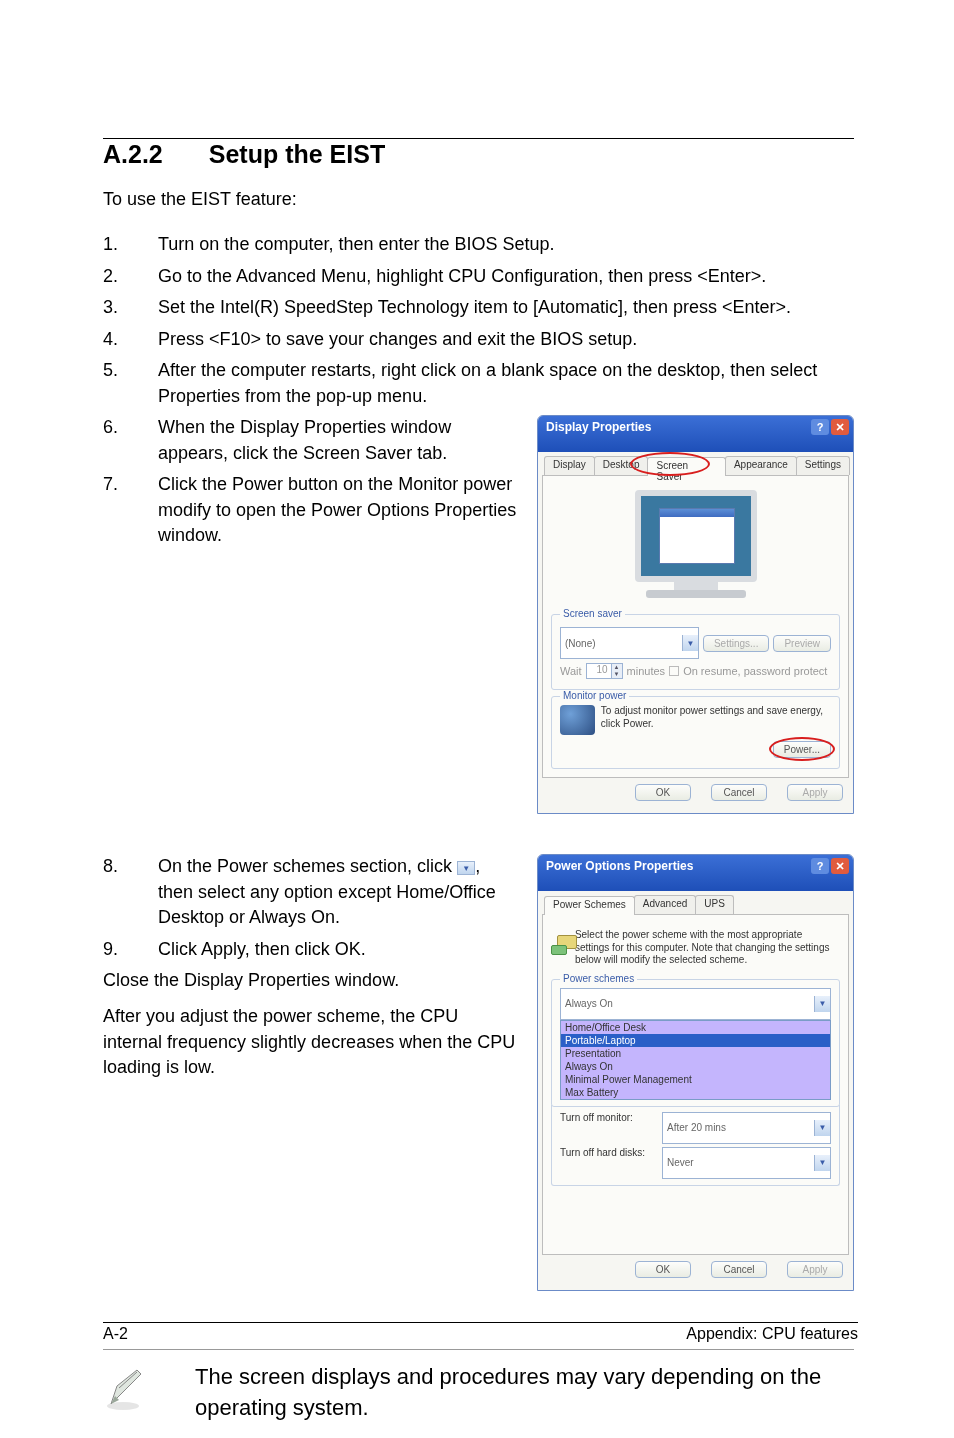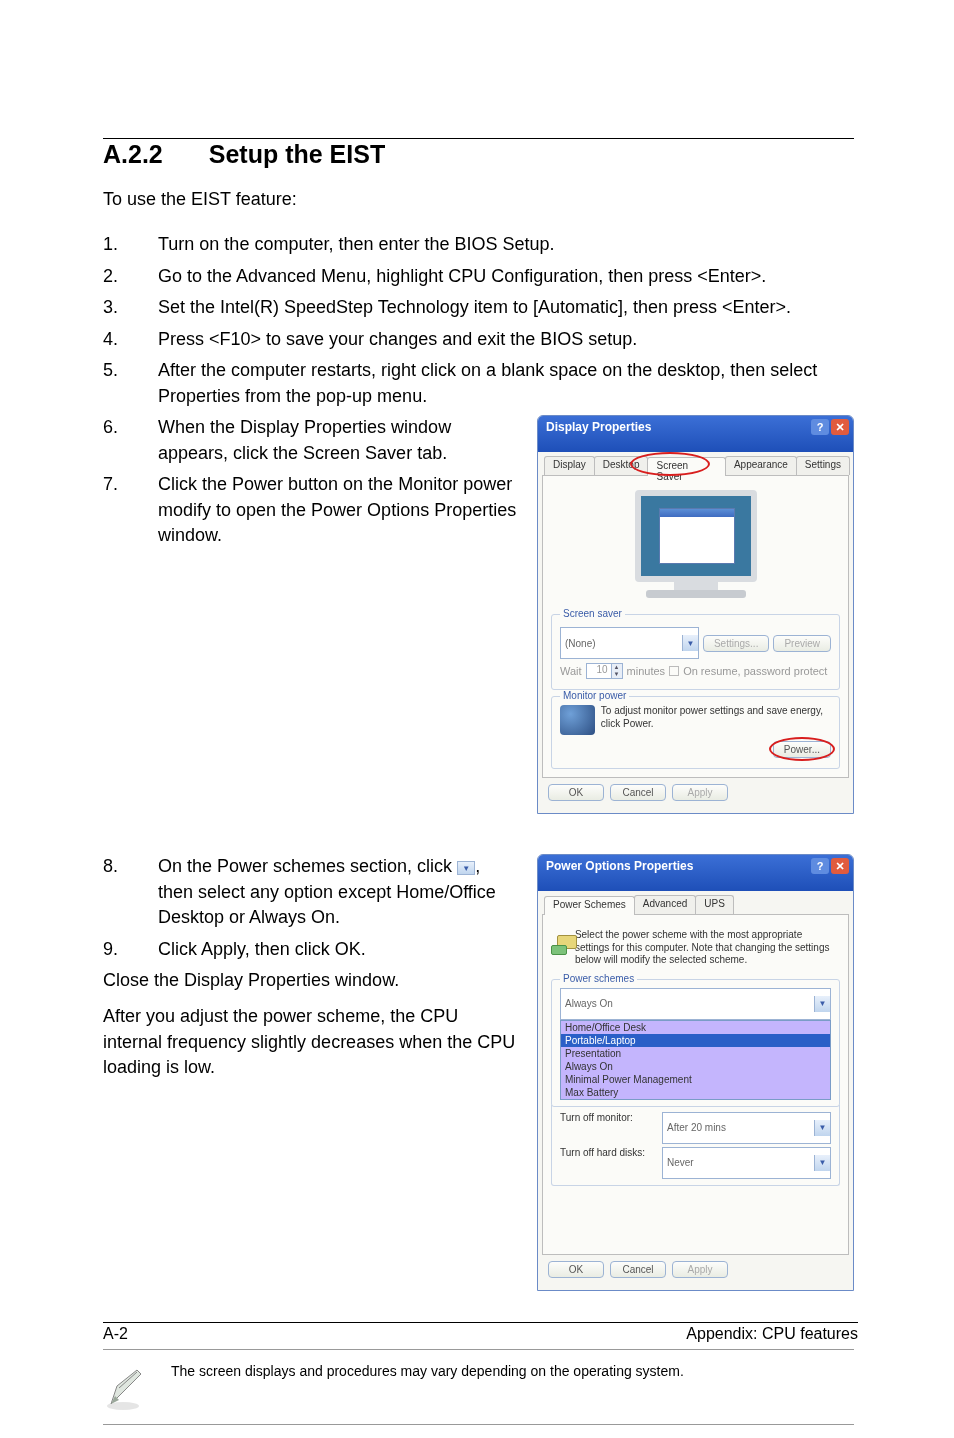--- a/index.html
+++ b/index.html
@@ -69,22 +69,23 @@
       margin-top: 58px;
       border-top: 1px solid #999;
       border-bottom: 1px solid #999;
       padding: 12px 0 16px 0;
     }
     .note-row .icon {
       flex: 0 0 40px;
       padding-top: 4px;
     }
     .note-row .text {
-      font-size: 14px;
+      font-size: 22px;
       line-height: 1.4;
+      margin-left: 24px;
     }
     .footer {
       position: absolute;
       bottom: 95px;
       left: 103px;
       right: 96px;
       border-top: 1px solid #000;
       padding-top: 2px;
       display: flex;
       justify-content: space-between;
@@ -306,22 +307,22 @@
       gap: 6px;
       align-items: flex-start;
     }
     .monrow .txt {
       font-size: 10px;
       color: #333;
       line-height: 1.25;
     }
     .foot-btns {
       display: flex;
-      justify-content: flex-start;
-      gap: 6px;
+      justify-content: flex-end;
+      gap: 20px;
       padding: 6px 6px 8px;
     }
     
     .win2-body .tabs2 {
       display: flex;
       border-bottom: 1px solid #bdbdbd;
       font-size: 10px;
     }
     .tabs2 .tab {
       font-size: 10px;

